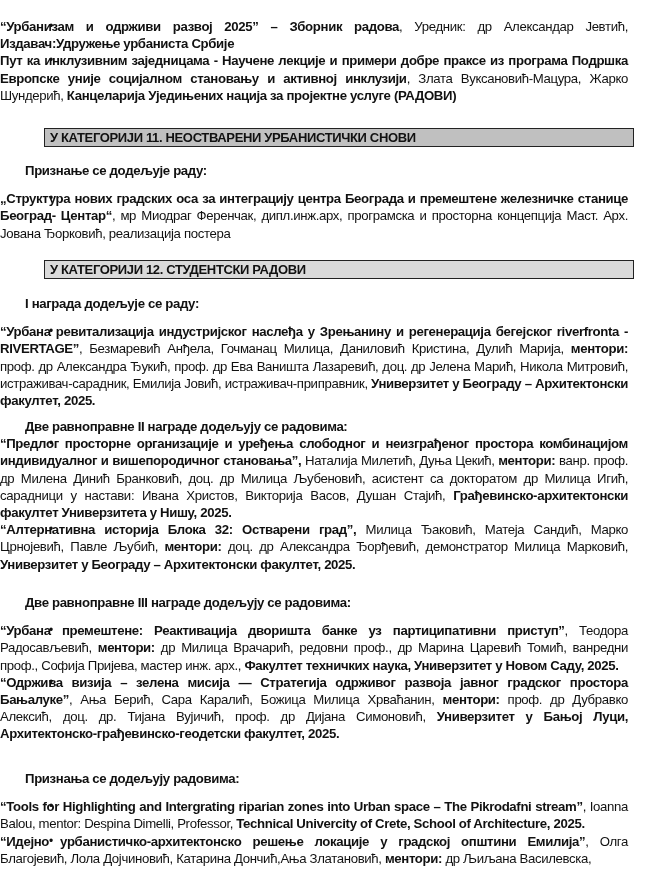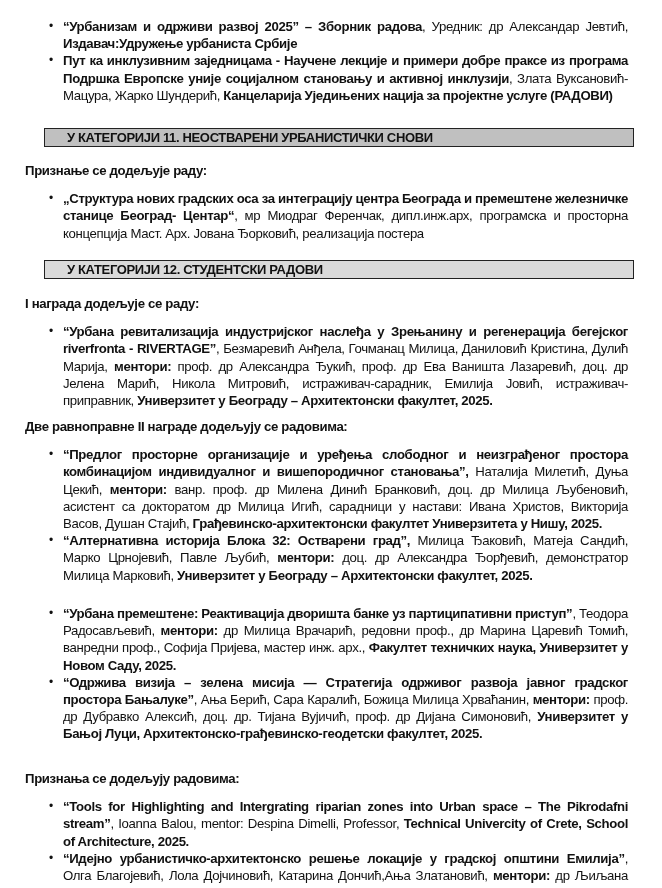--- a/index.html
+++ b/index.html
@@ -5,30 +5,30 @@
   html, body { margin: 0; padding: 0; background: #ffffff; }
   body {
     width: 662px; height: 888px; overflow: hidden; position: relative;
     font-family: "Liberation Sans", sans-serif;
     color: #111;
     font-size: 13.2px;
     line-height: 17.2px;
   }
   .page { position: absolute; left: 0; top: 0; width: 662px; }
   ul.bullets { list-style: none; margin: 0; padding: 0; }
-  ul.bullets li { position: relative; padding-left: 63px; padding-right: 34px; text-align: justify; }
+  ul.bullets li { position: relative; padding-right: 34px; text-align: justify; }
   ul.bullets li::before {
     content: "\2022"; position: absolute; left: 49px; top: 0; font-size: 12px;
   }
   .b { font-weight: bold; }
   .para { padding-left: 25px; font-weight: bold; }
   .cat-box {
     position: absolute; left: 44px; width: 590px; height: 19px;
     border: 1px solid #222; box-sizing: border-box;
-    font-weight: bold; font-size: 13px; line-height: 18px; padding-left: 22px;
+    font-weight: bold; font-size: 13px; line-height: 18px; padding-left: 5px;
   }
   .cat-11 { background: #c0c0c0; top: 128px; }
   .cat-12 { background: #dadada; top: 260px; }
   .blk { position: absolute; left: 0; width: 662px; }
   .txt { letter-spacing: -0.35px; }
 </style>
 </head>
 <body>
 
 <div class="page txt">
@@ -61,31 +61,32 @@
     <div class="para">I награда додељује се раду:</div>
     <ul class="bullets" style="margin-top:11px;">
       <li>
         <span class="b">“Урбана ревитализација индустријског наслеђа у Зрењанину и регенерација бегејског riverfronta - RIVERTAGE”</span><span>, Безмаревић Анђела, Гочманац Милица, Даниловић Кристина, Дулић Марија, </span><span class="b">ментори:</span><span> проф. др Александра Ђукић, проф. др Ева Ваништа Лазаревић, доц. др Јелена Марић, Никола Митровић, истраживач-сарадник, Емилија Јовић, истраживач-приправник, </span><span class="b">Универзитет у Београду – Архитектонски факултет, 2025.</span>
       </li>
     </ul>
   </div>
 
   <div class="blk" style="top:418px;">
     <div class="para">Две равноправне II награде додељују се радовима:</div>
-    <ul class="bullets" style="margin-top:11px;">
+    <ul class="bullets" style="">
       <li>
         <span class="b">“Предлог просторне организације и уређења слободног и неизграђеног простора комбинацијом индивидуалног и вишепородичног становања”,</span><span> Наталија Милетић, Дуња Цекић, </span><span class="b">ментори:</span><span> ванр. проф. др Милена Динић Бранковић, доц. др Милица Љубеновић, асистент са докторатом др Милица Игић, сарадници у настави: Ивана Христов, Викторија Васов, Душан Стајић, </span><span class="b">Грађевинско-архитектонски факултет  Универзитета у Нишу, 2025.</span>
       </li>
       <li>
         <span class="b">“Алтернативна историја Блока 32: Остварени град”,</span><span> Милица Ђаковић, Матеја Сандић, Марко Црнојевић, Павле Љубић, </span><span class="b">ментори:</span><span> доц. др Александра Ђорђевић, демонстратор Милица Марковић, </span><span class="b">Универзитет у Београду – Архитектонски факултет, 2025.</span>
       </li>
     </ul>
   </div>
 
   <div class="blk" style="top:594px;">
+    <div class="para">Две равноправне III награде додељују се радовима:</div>
     <ul class="bullets" style="margin-top:11px;">
       <li>
         <span class="b">“Урбана премештене: Реактивација дворишта банке уз партиципативни приступ”</span><span>, Теодора Радосављевић, </span><span class="b">ментори:</span><span> др Милица Врачарић, редовни проф., др Марина Царевић Томић, ванредни проф., Софија Пријева, мастер инж. арх., </span><span class="b">Факултет техничких наука, Универзитет у Новом Саду, 2025.</span>
       </li>
       <li>
         <span class="b">“Одржива визија – зелена мисија — Стратегија одрживог развоја јавног градског простора Бањалуке”</span><span>, Ања Берић, Сара Каралић, Божица Милица Хрваћанин, </span><span class="b">ментори:</span><span> проф. др Дубравко Алексић, доц. др. Тијана Вујичић, проф. др Дијана Симоновић, </span><span class="b">Универзитет у Бањој Луци, Архитектонско-грађевинско-геодетски факултет, 2025.</span>
       </li>
     </ul>
   </div>
 

